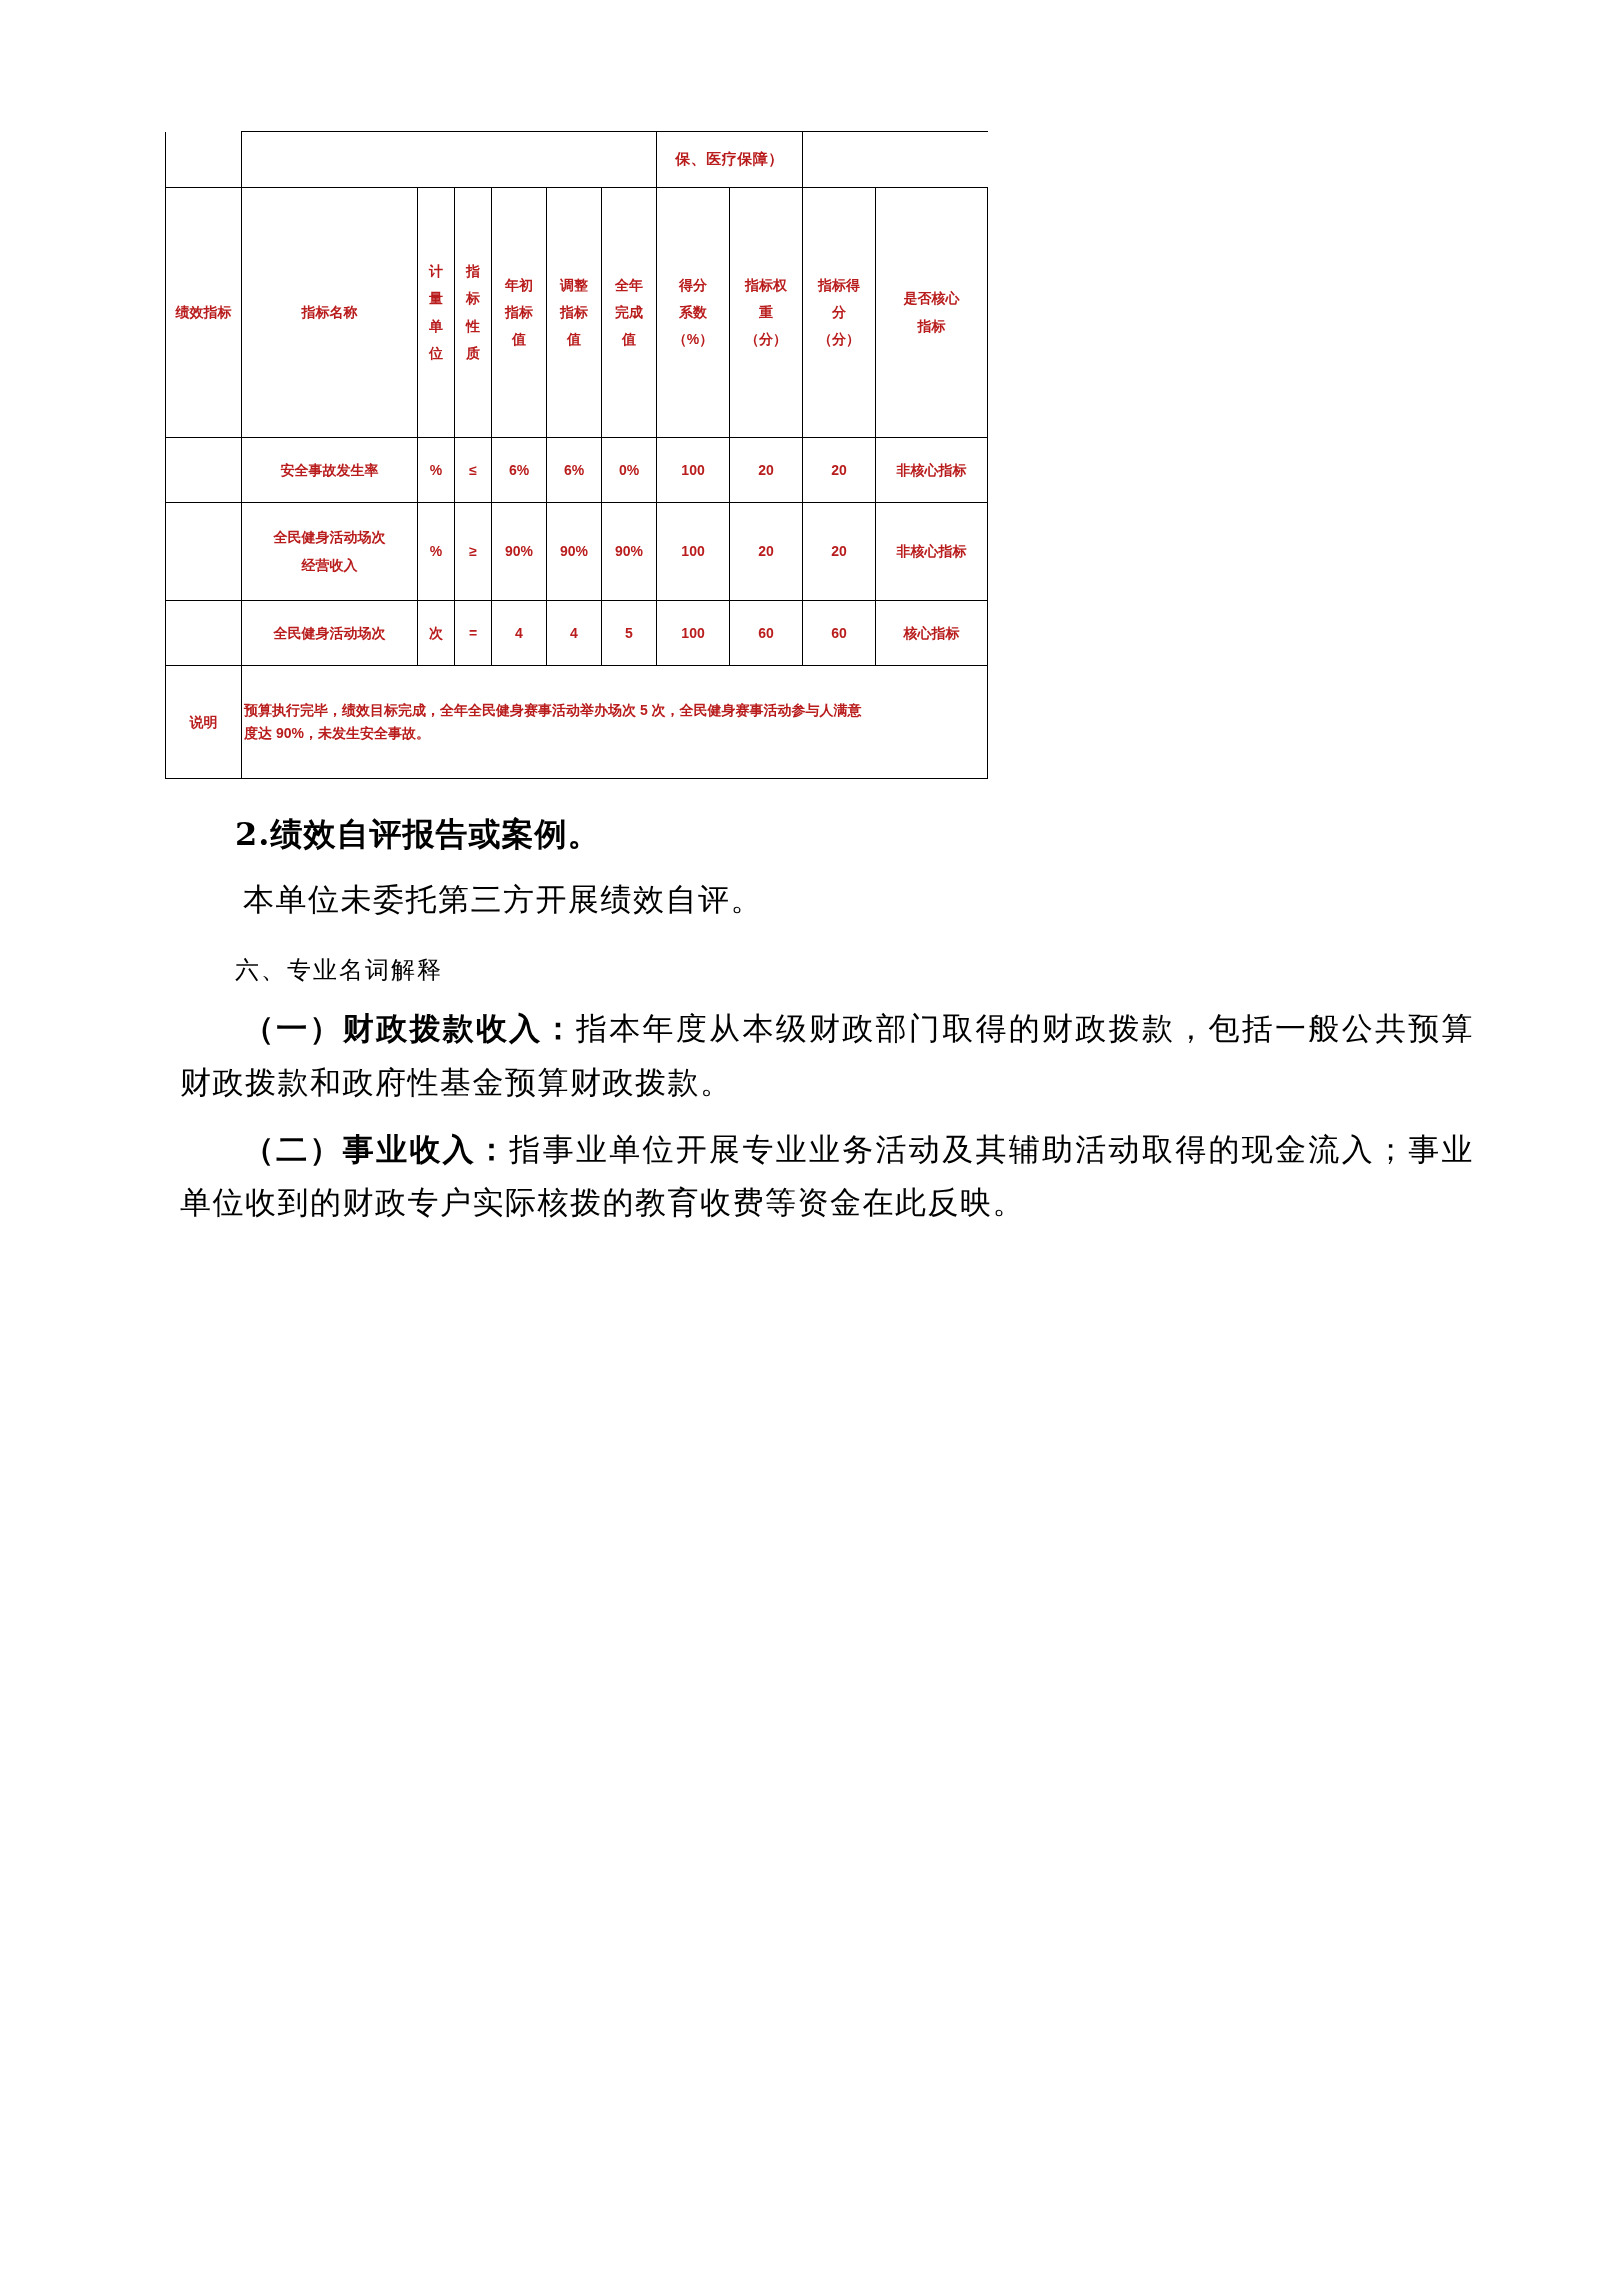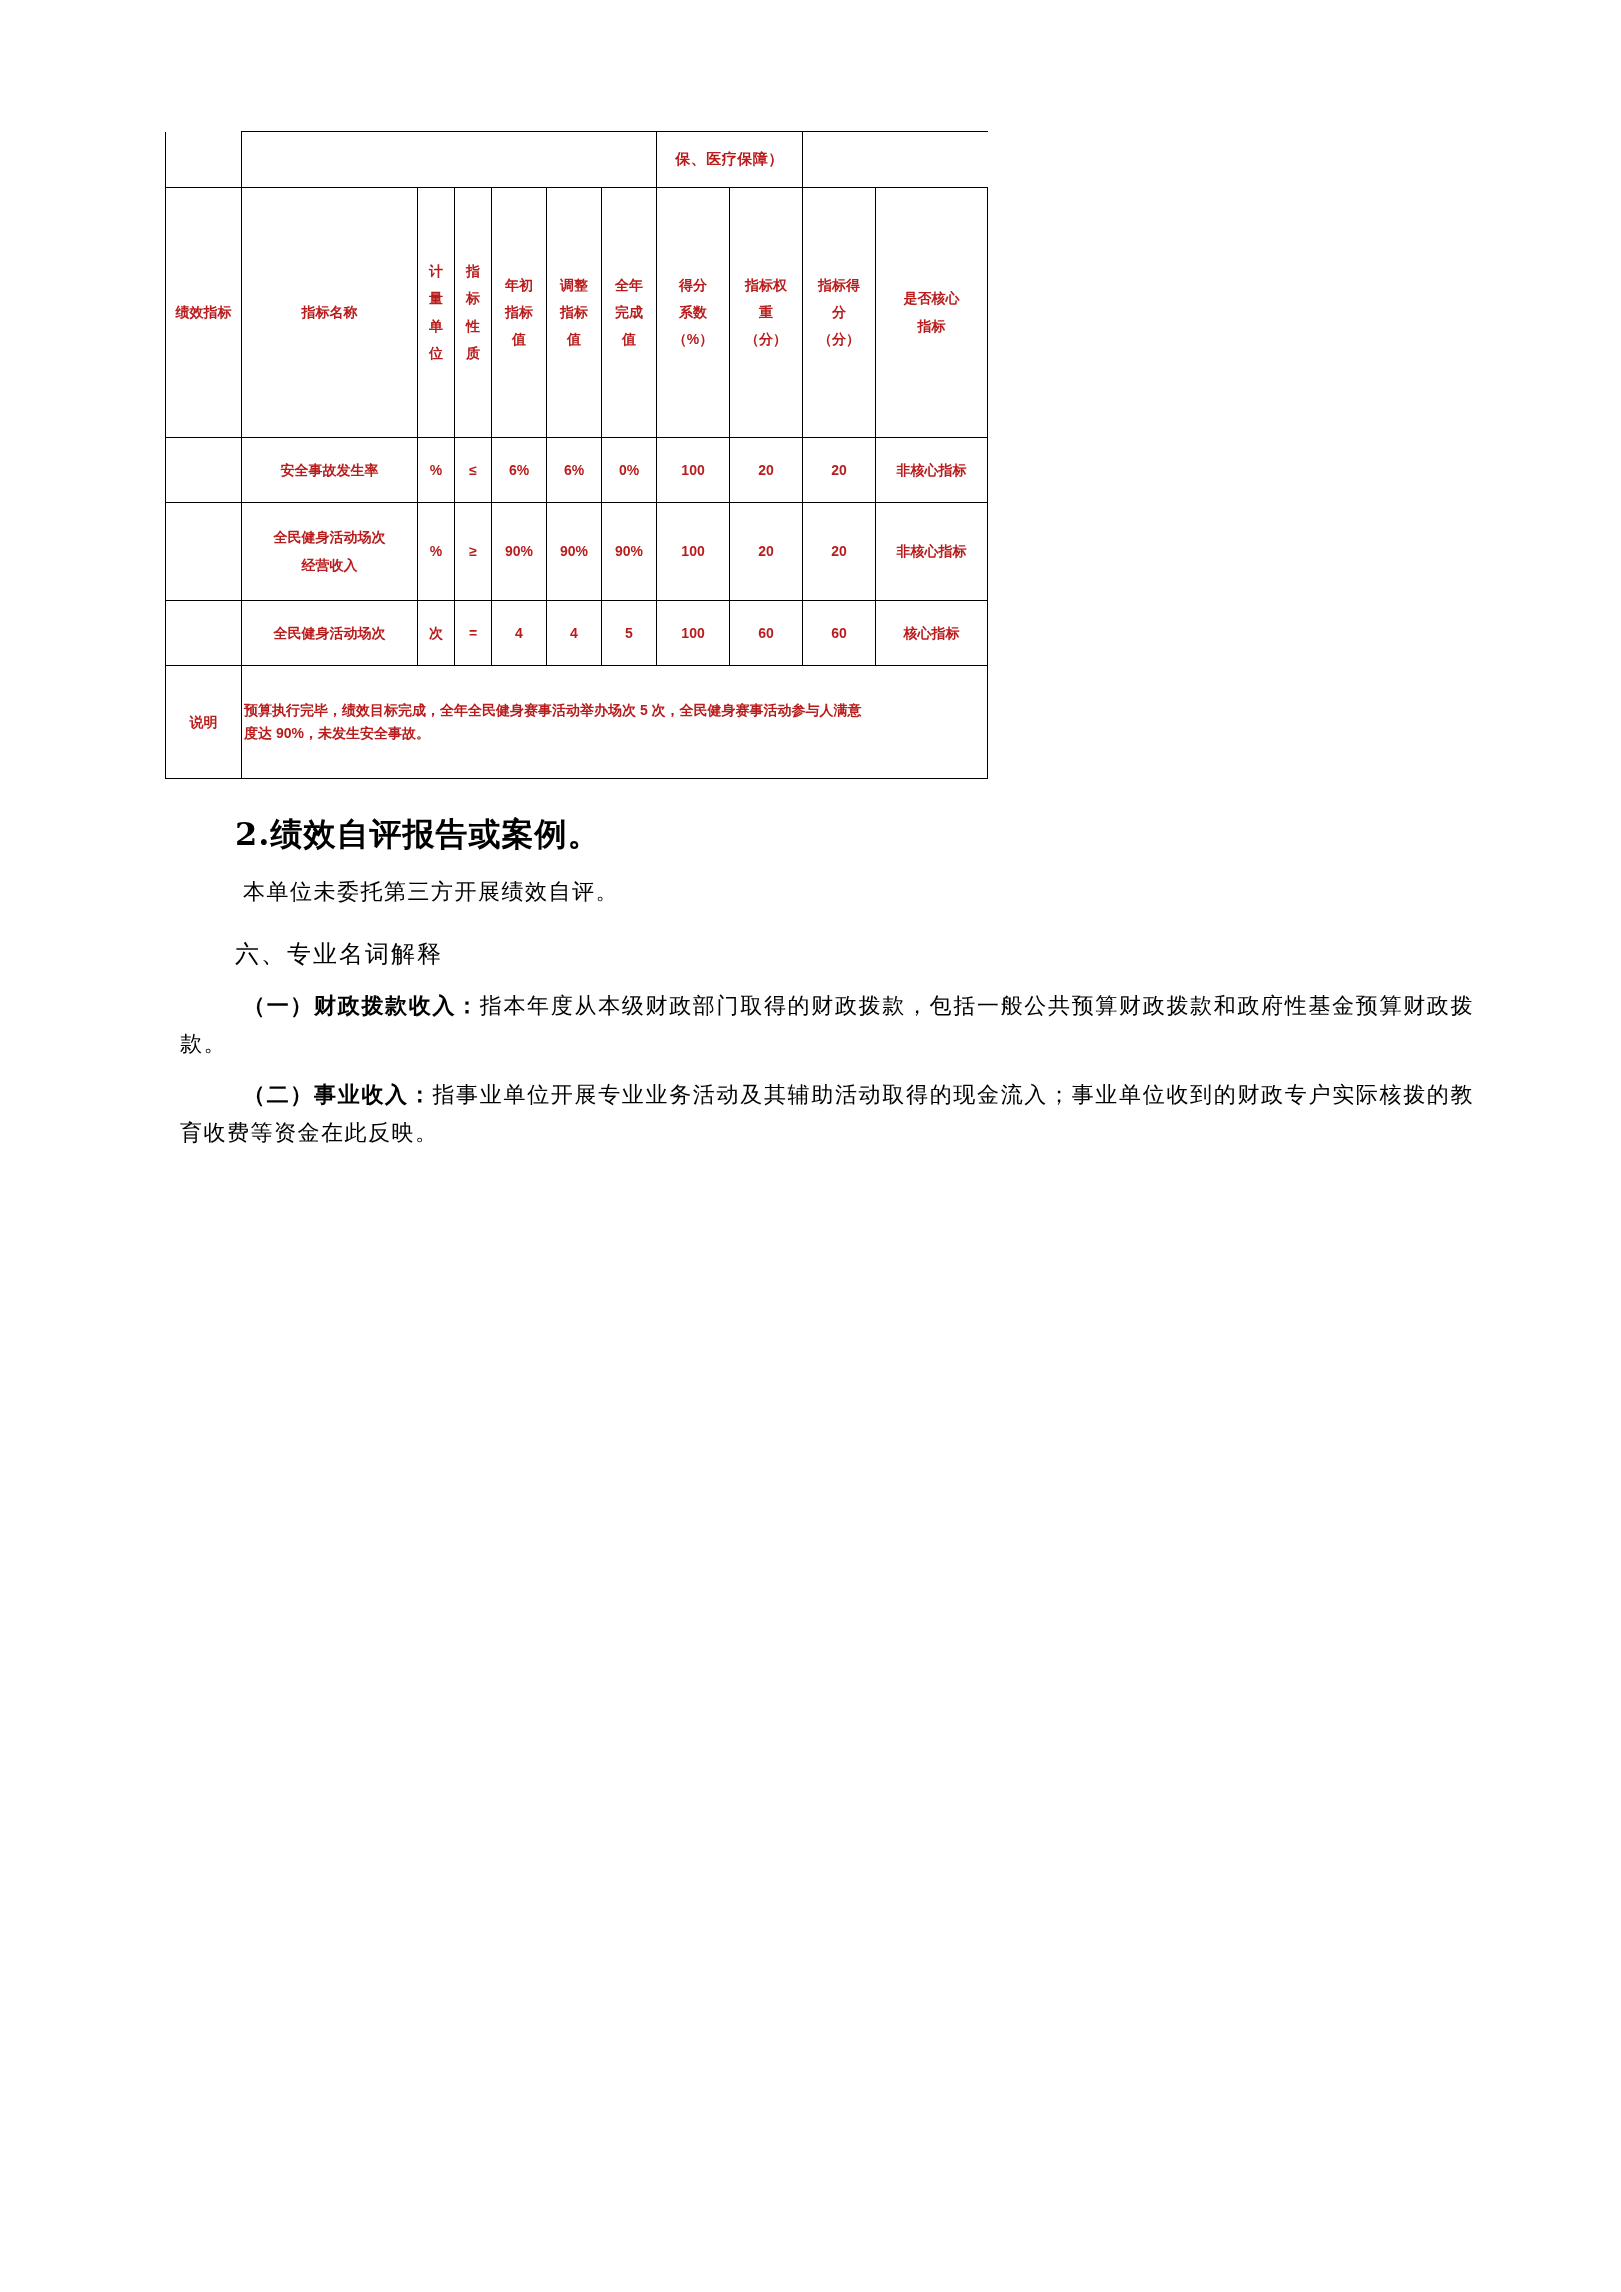--- a/index.html
+++ b/index.html
@@ -100,21 +100,21 @@
     font-weight: 400;
     font-size: 24px;
     margin: 0;
     padding: 0 0 0 55px;
     line-height: 1.55;
     letter-spacing: 2px;
   }
   .para {
     font-family: "DejaVu Serif", "Liberation Serif", serif;
     font-weight: 400;
-    font-size: 22px;
+    font-size: 31px;
     margin: 0;
     line-height: 1.72;
     letter-spacing: 1.5px;
     text-align: justify;
   }
   .para.indent { text-indent: 63px; }
   .para .lead {
     font-weight: 700;
   }
   .gap-s { height: 13.7px; }

